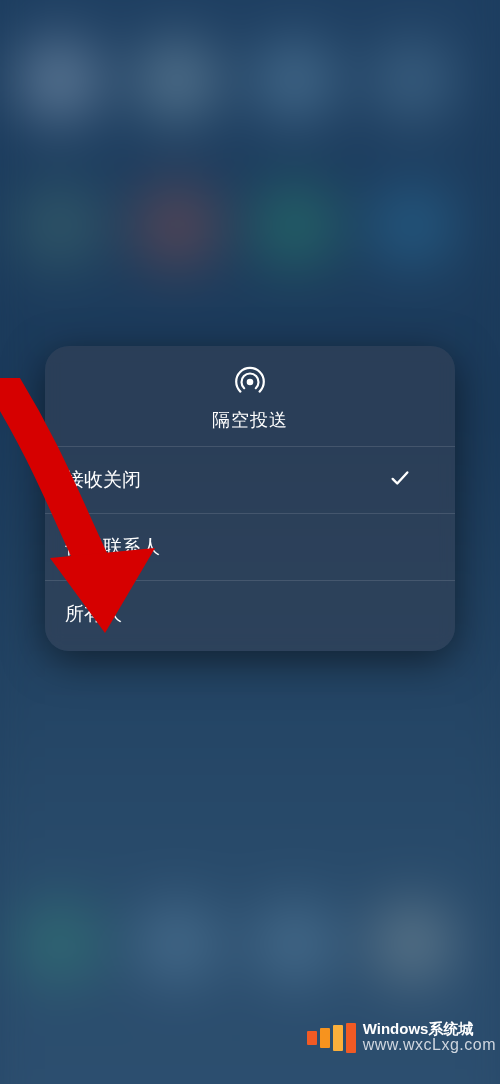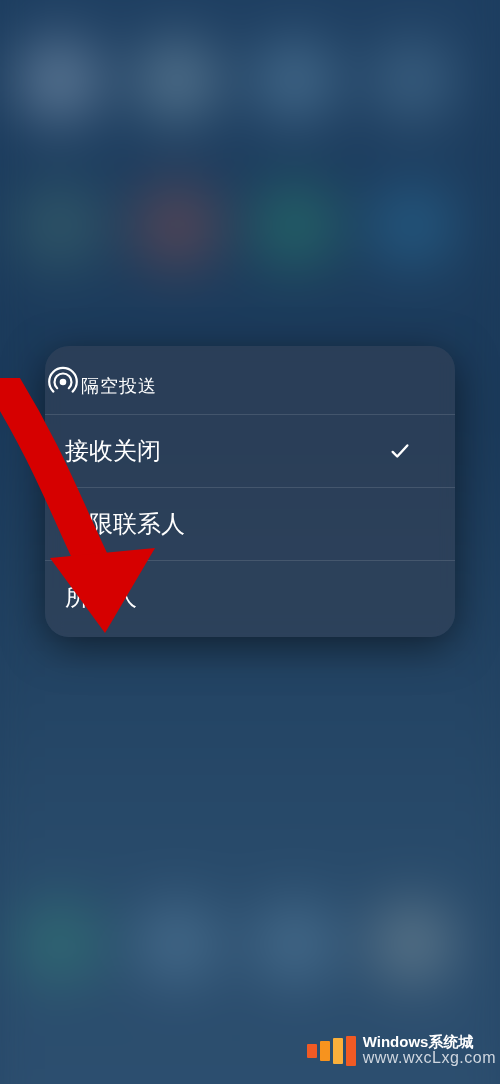--- a/index.html
+++ b/index.html
@@ -37,55 +37,54 @@
   top: 346px;
   width: 410px;
   border-radius: 24px;
   background: rgba(55,65,85,0.55);
   backdrop-filter: blur(8px);
   box-shadow: 0 10px 40px rgba(0,0,0,0.5);
   overflow: hidden;
 }
 .popup-header {
   display: flex;
-  flex-direction: row;
+  flex-direction: column;
   align-items: center;
   padding: 18px 0 14px;
 }
 .airdrop-icon svg { width: 36px; height: 36px; display: block; }
 .popup-title {
   margin-top: 8px;
   color: #fff;
   font-size: 18px;
   letter-spacing: 1px;
 }
 .option {
   border-top: 1px solid rgba(255,255,255,0.12);
   padding: 20px 44px 20px 20px;
   display: flex;
-  align-items: center;
   justify-content: space-between;
   color: #fff;
-  font-size: 24px;
+  font-size: 19px;
   cursor: pointer;
 }
 .option:last-child { padding-bottom: 24px; }
 .check svg { width: 22px; height: 22px; display: block; }
 .arrow {
   position: absolute;
   left: -10px;
   top: 378px;
   width: 220px;
   height: 290px;
   pointer-events: none;
 }
 .watermark {
   position: absolute;
   right: 4px;
-  bottom: 17px;
+  bottom: 30px;
   display: flex;
   align-items: center;
 }
 .wm-block { width: 10px; height: 26px; margin-right: 3px; border-radius: 1px; }
 .wm1 { background: #f15a24; height: 14px; }
 .wm2 { background: #f7931e; height: 20px; }
 .wm3 { background: #fbb03b; height: 26px; }
 .wm4 { background: #f15a24; height: 30px; }
 .wm-text {
   margin-left: 4px;

